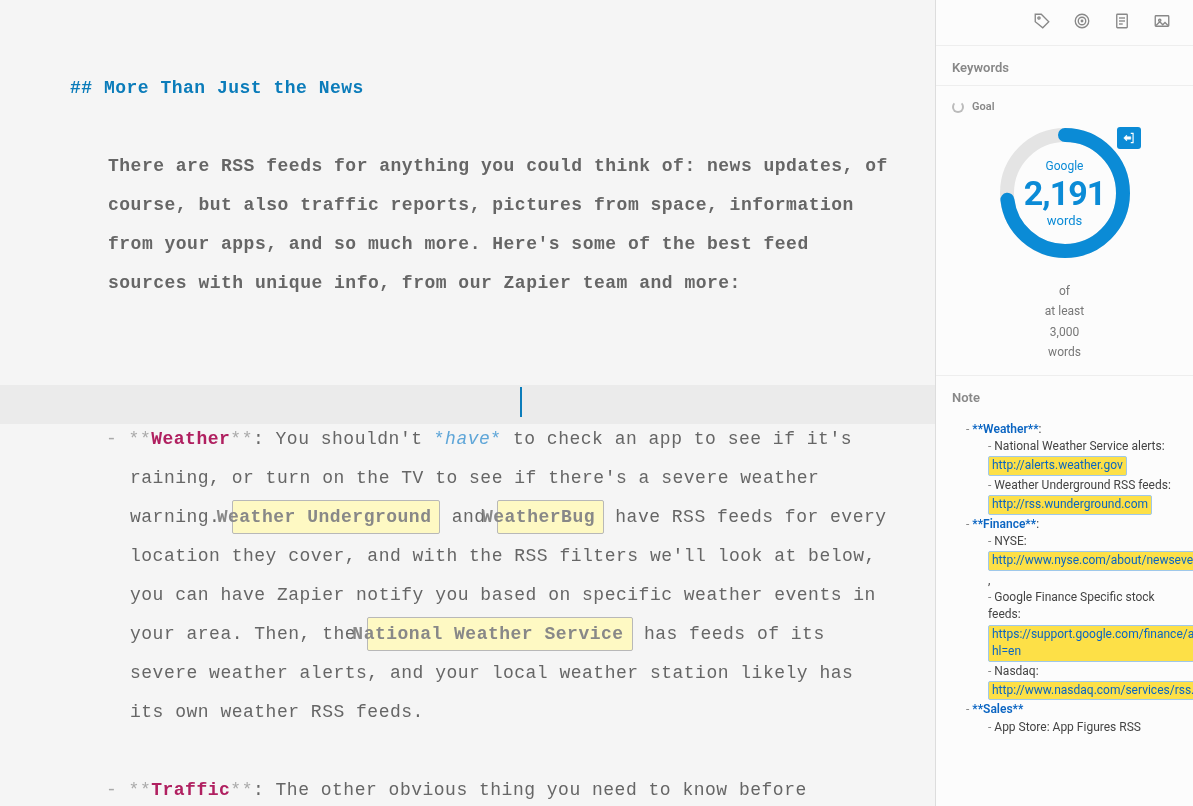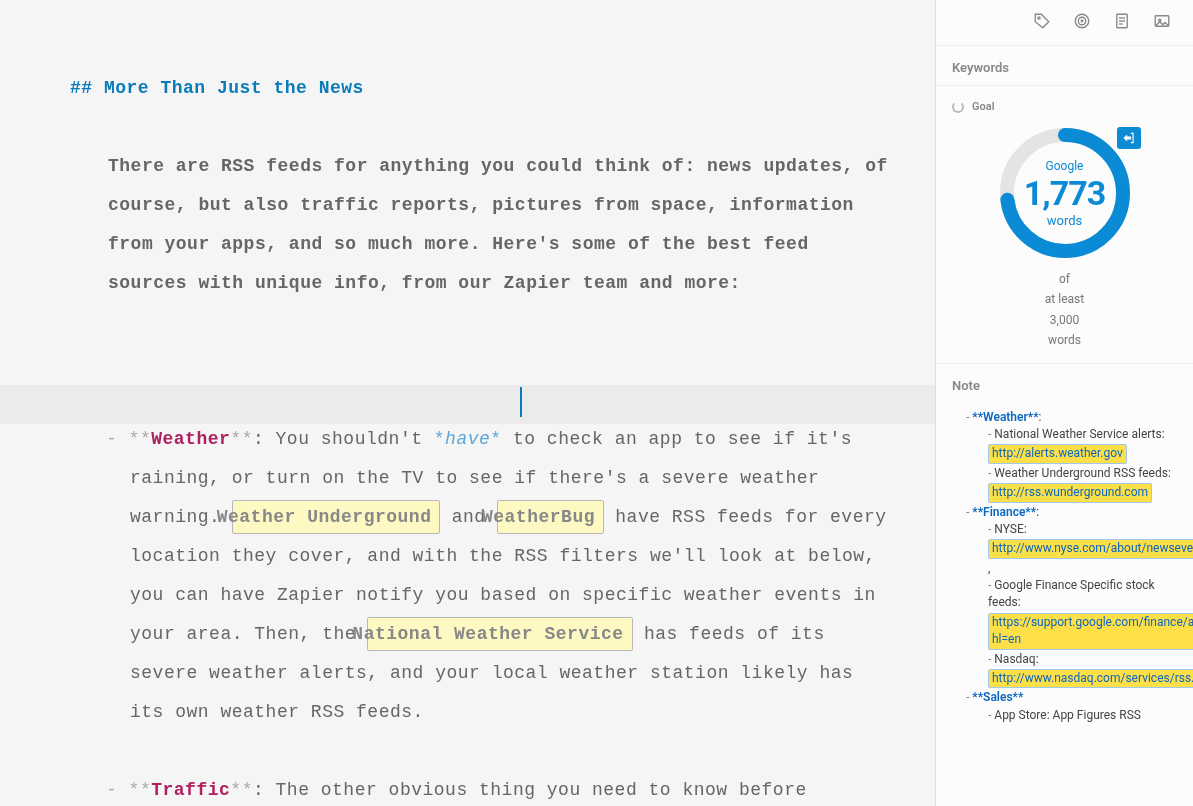--- a/index.html
+++ b/index.html
@@ -133,21 +133,21 @@
   }
   .ring-text .alr { font-size: 12px; }
   .ring-text .cnt { font-size: 34px; font-weight: 700; letter-spacing: -1px; }
   .ring-text .wds { font-size: 13px; }
   .share-badge {
     position: absolute; top: 4px; right: -6px; width: 24px; height: 22px;
     background: #0b8bd6; border-radius: 3px;
     display: flex; align-items: center; justify-content: center;
   }
   .share-badge svg { width: 14px; height: 14px; stroke: #fff; fill: #fff; }
-  .goal-sub { margin-top: 6px; font-size: 12px; color: #777; line-height: 1.7; }
+  .goal-sub { margin-top: 18px; font-size: 12px; color: #777; line-height: 1.7; }
   .note-body {
     padding: 6px 10px 20px 16px;
     font-size: 12px;
     line-height: 1.45;
     color: #444;
   }
   .nb-dash { color: #888; }
   .nb-bold { color: #0b65c2; font-weight: 600; }
   .nb-link {
     color: #0b65c2;
@@ -209,21 +209,21 @@
   </div>
 
   <div class="goal-wrap">
     <div class="ring">
       <svg width="140" height="140" viewBox="0 0 140 140">
         <circle cx="70" cy="70" r="58" stroke="#e4e4e4" stroke-width="14" fill="none"></circle>
         <circle cx="70" cy="70" r="58" stroke="#0b8bd6" stroke-width="14" fill="none" stroke-dasharray="364" stroke-dashoffset="98" stroke-linecap="round"></circle>
       </svg>
       <div class="ring-text">
         <div class="alr">Google</div>
-        <div class="cnt">1,773</div>
+        <div class="cnt">2,191</div>
         <div class="wds">words</div>
       </div>
       <div class="share-badge">
         <svg viewBox="0 0 24 24">
             <path d="M4 15v4h16v-4" stroke="#fff" fill="none" stroke-width="2"></path>
             <path d="M12 3l5 5h-3v7h-4V8H7l5-5z"></path>
           </svg>
       </div>
     </div>
     <div class="goal-sub">

